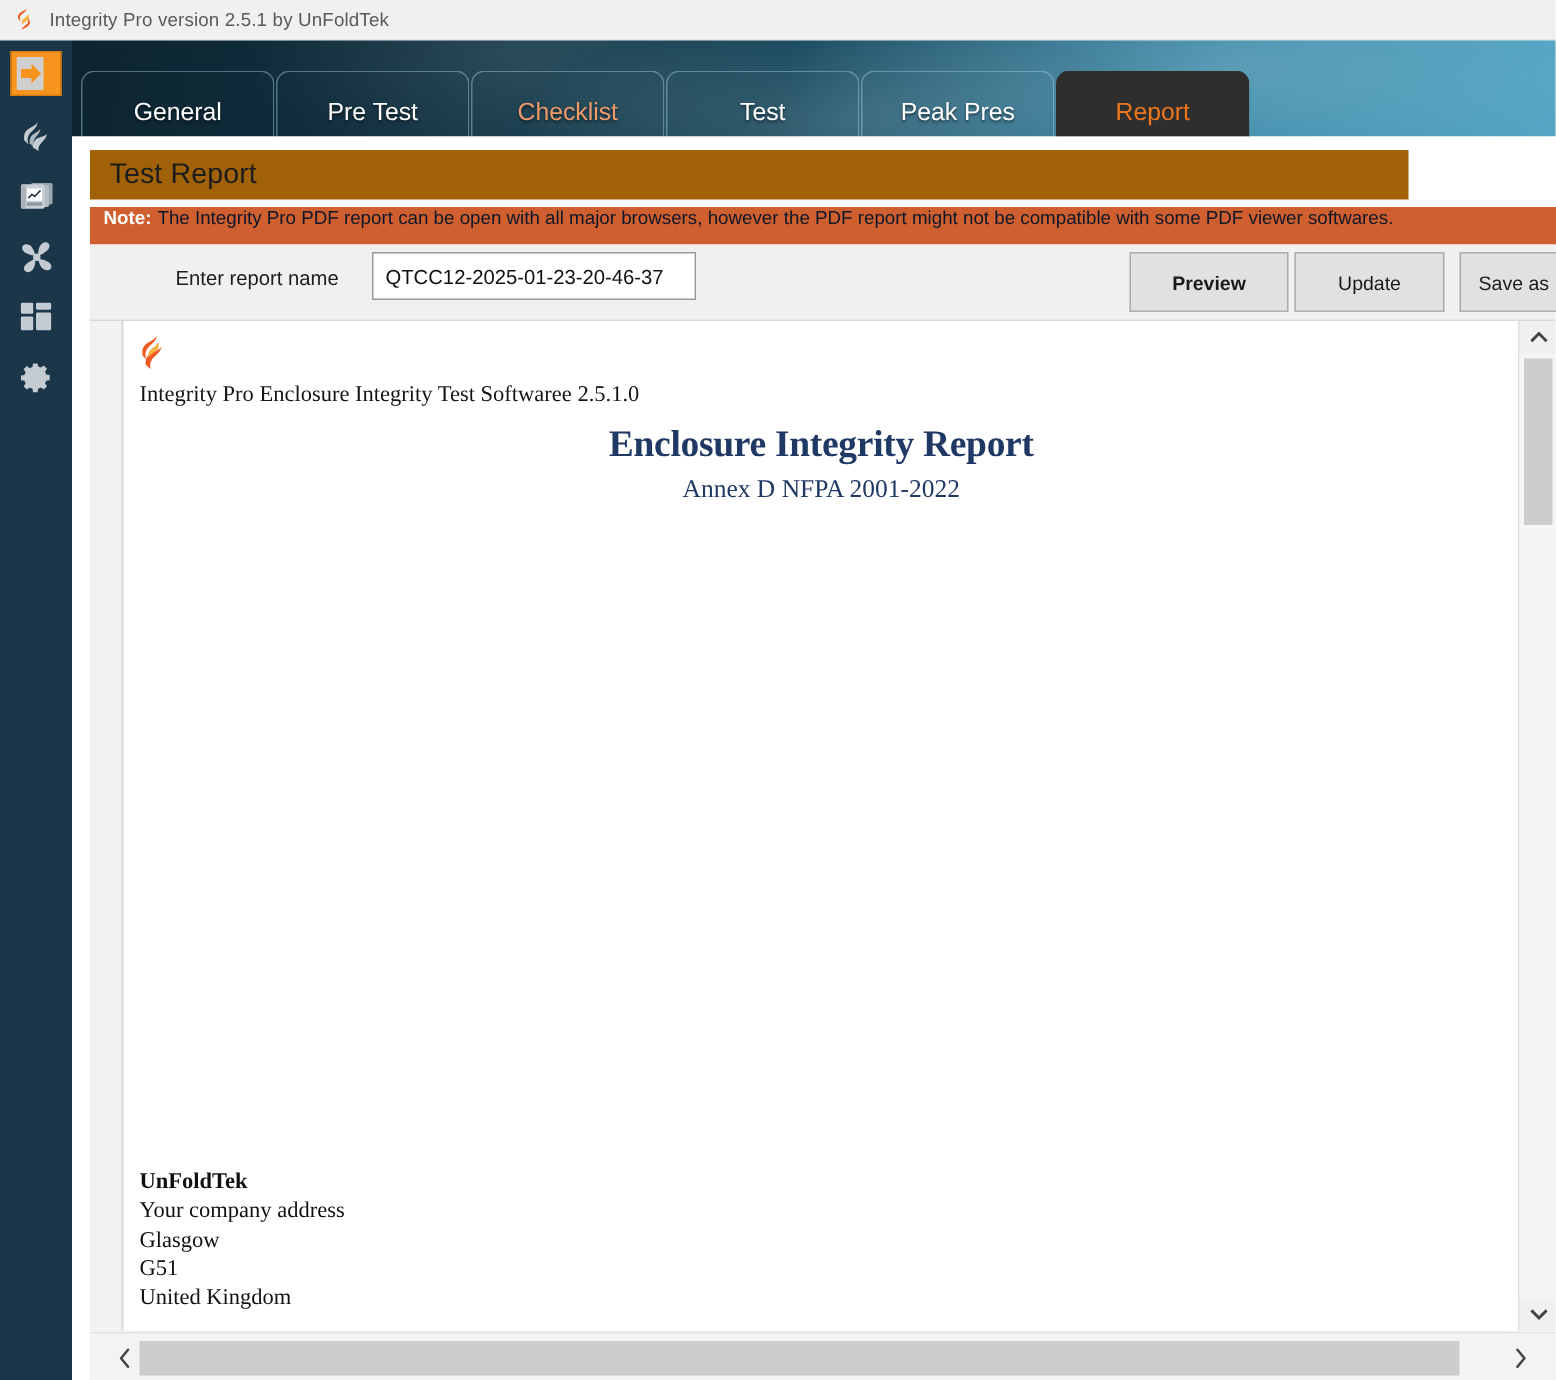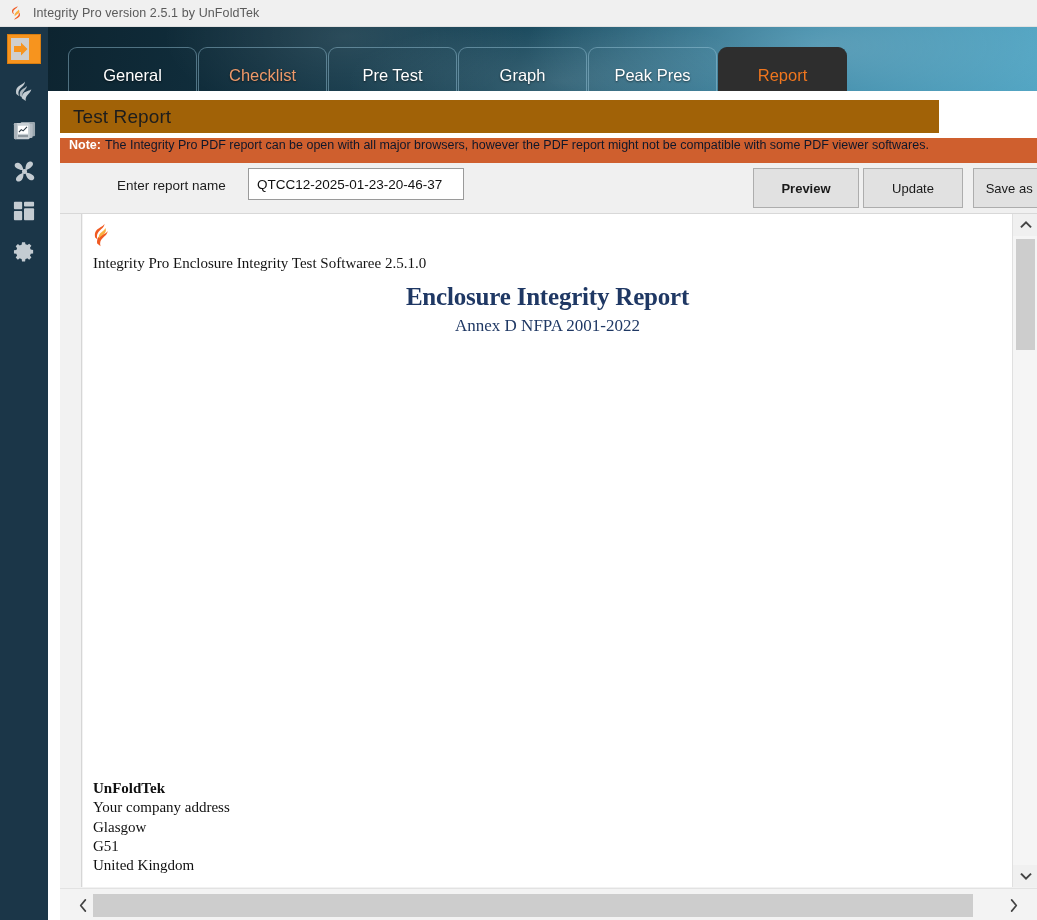--- a/index.html
+++ b/index.html
@@ -69,21 +69,21 @@
       radial-gradient(ellipse 300px 90px at 52% 85%, rgba(255,255,255,0.14), rgba(255,255,255,0) 72%),
       radial-gradient(ellipse 260px 120px at 30% 15%, rgba(255,255,255,0.10), rgba(255,255,255,0) 70%),
       linear-gradient(100deg, #0d2430 0%, #11303f 22%, #18485c 48%, #2b7fa0 76%, #4ea3c2 100%);
   }
   #tabs {
     position: absolute;
     left: 0; top: 0;
     height: 76px;
     display: flex;
     align-items: flex-end;
-    padding-left: 20px;
+    padding-left: 6px;
   }
   .tab {
     height: 56px;
     min-width: 129px;
     margin-right: 1px;
     display: flex;
     align-items: center;
     justify-content: center;
     border: 1px solid rgba(160,205,225,0.45);
     border-bottom: none;
@@ -412,28 +412,28 @@
       </svg>
     </span>
   </div>
 </div>
 
 <div id="tabstrip">
   <div id="tabs">
     <div class="tab">
         <span>General</span>
       </div>
+    <div class="tab">
+        <span>Pre Test</span>
+      </div>
     <div class="tab hovered">
         <span>Checklist</span>
       </div>
     <div class="tab">
-        <span>Pre Test</span>
-      </div>
-    <div class="tab">
-        <span>Graph</span>
+        <span>Test</span>
       </div>
     <div class="tab">
         <span>Peak Pres</span>
       </div>
     <div class="tab active">
         <span>Report</span>
       </div>
   </div>
 </div>
 

